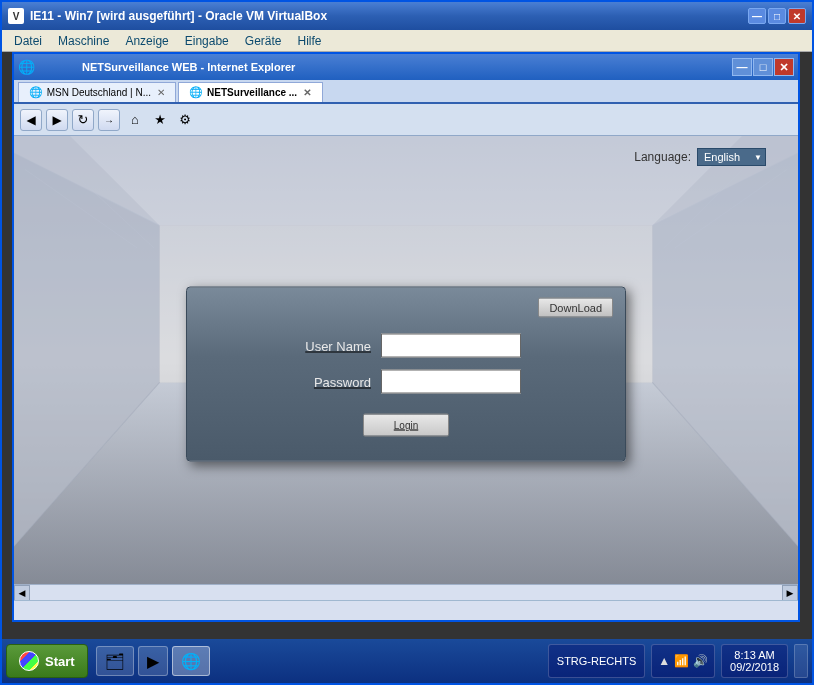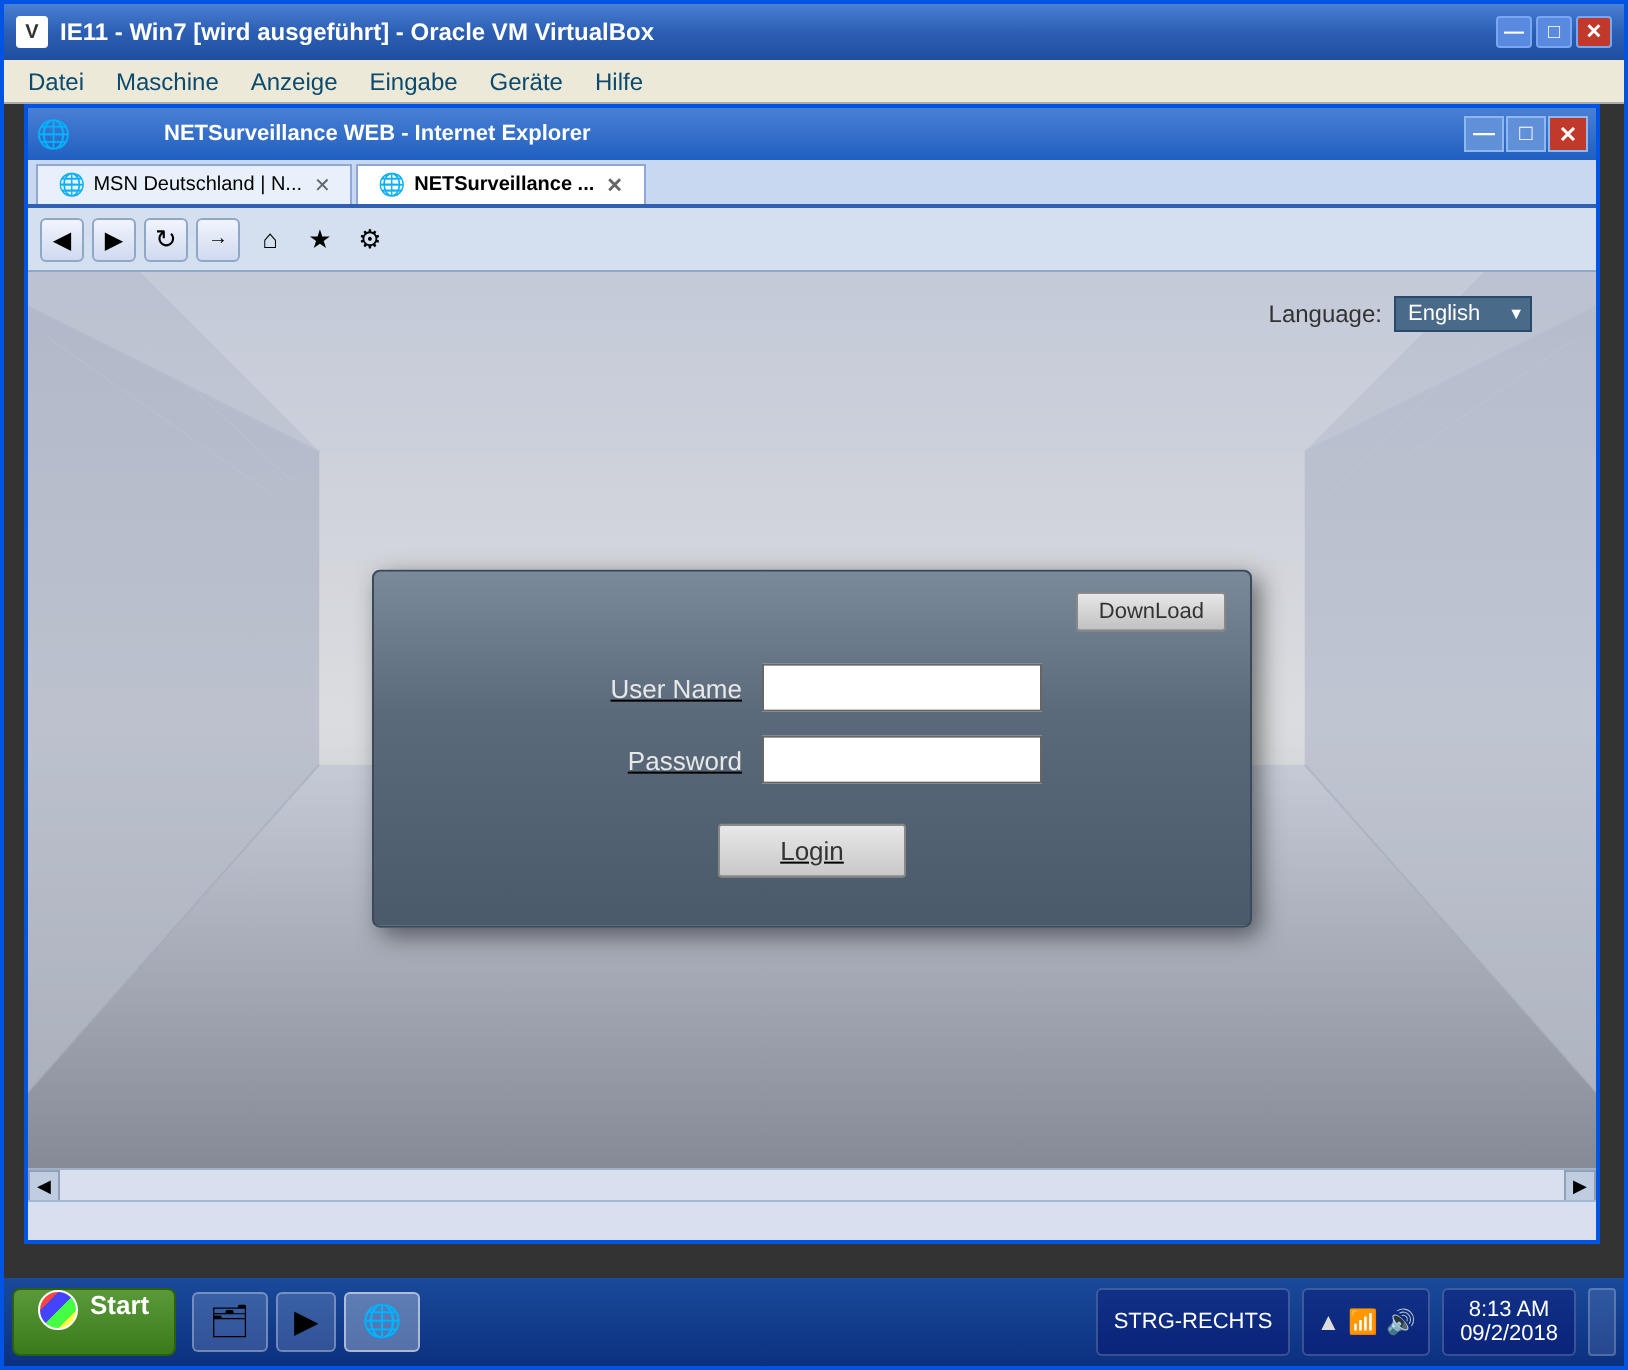--- a/index.html
+++ b/index.html
@@ -286,21 +286,21 @@
       background: white;
       border: 1px solid #666;
       padding: 2px 4px;
       font-size: 12px;
     }
     .login-btn {
       margin-top: 8px;
       background: linear-gradient(180deg, #e8e8e8, #c8c8c8);
       border: 1px solid #888;
       padding: 5px 30px;
-      font-size: 13px;
+      font-size: 10px;
       cursor: pointer;
       border-radius: 2px;
       color: #333;
     }
 
     
     .ie-scrollbar {
       position: absolute;
       right: 0; top: 0; bottom: 0;
       width: 16px;
@@ -360,21 +360,21 @@
     }
     .start-btn {
       height: 34px;
       background: linear-gradient(180deg, #5a9a3a 0%, #3a7a1a 100%);
       border: 1px solid #2a6010;
       border-radius: 4px;
       color: white;
       font-weight: bold;
       font-size: 13px;
       padding: 0 12px;
-      display: flex; align-items: flex-start; gap: 6px;
+      display: flex; align-items: center; gap: 6px;
       cursor: pointer;
     }
     .start-logo {
       width: 20px; height: 20px;
       background: linear-gradient(135deg, #ff4444 25%, #4444ff 25%, #4444ff 50%, #44ff44 50%, #44ff44 75%, #ffff44 75%);
       border-radius: 50%;
       border: 1px solid white;
     }
     .taskbar-items {
       display: flex;

